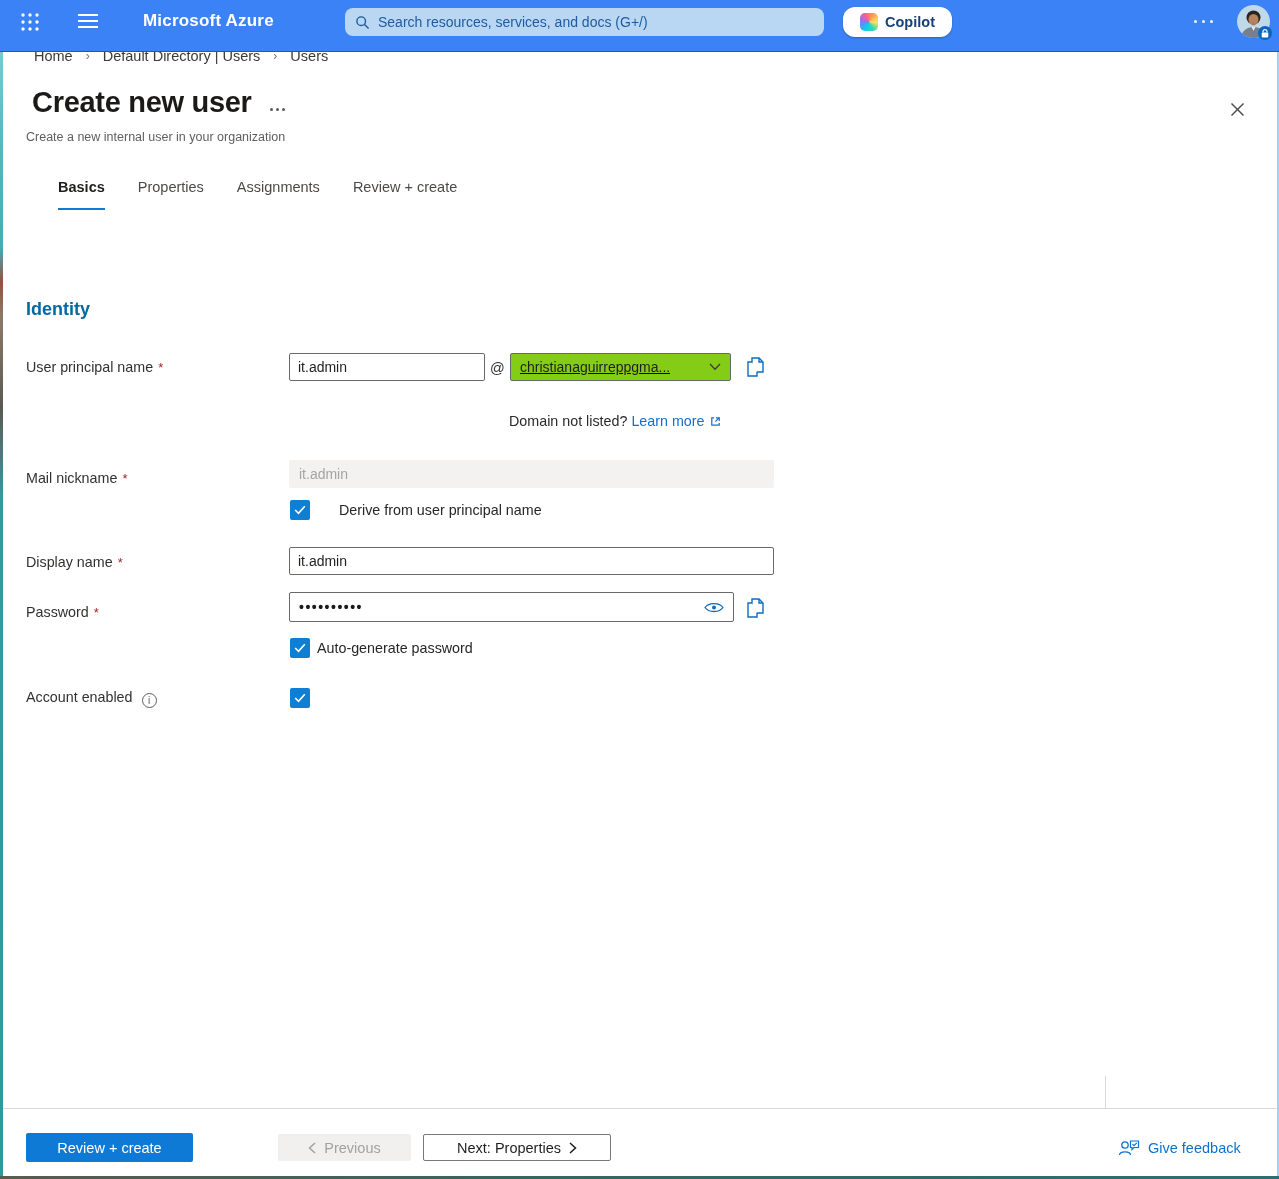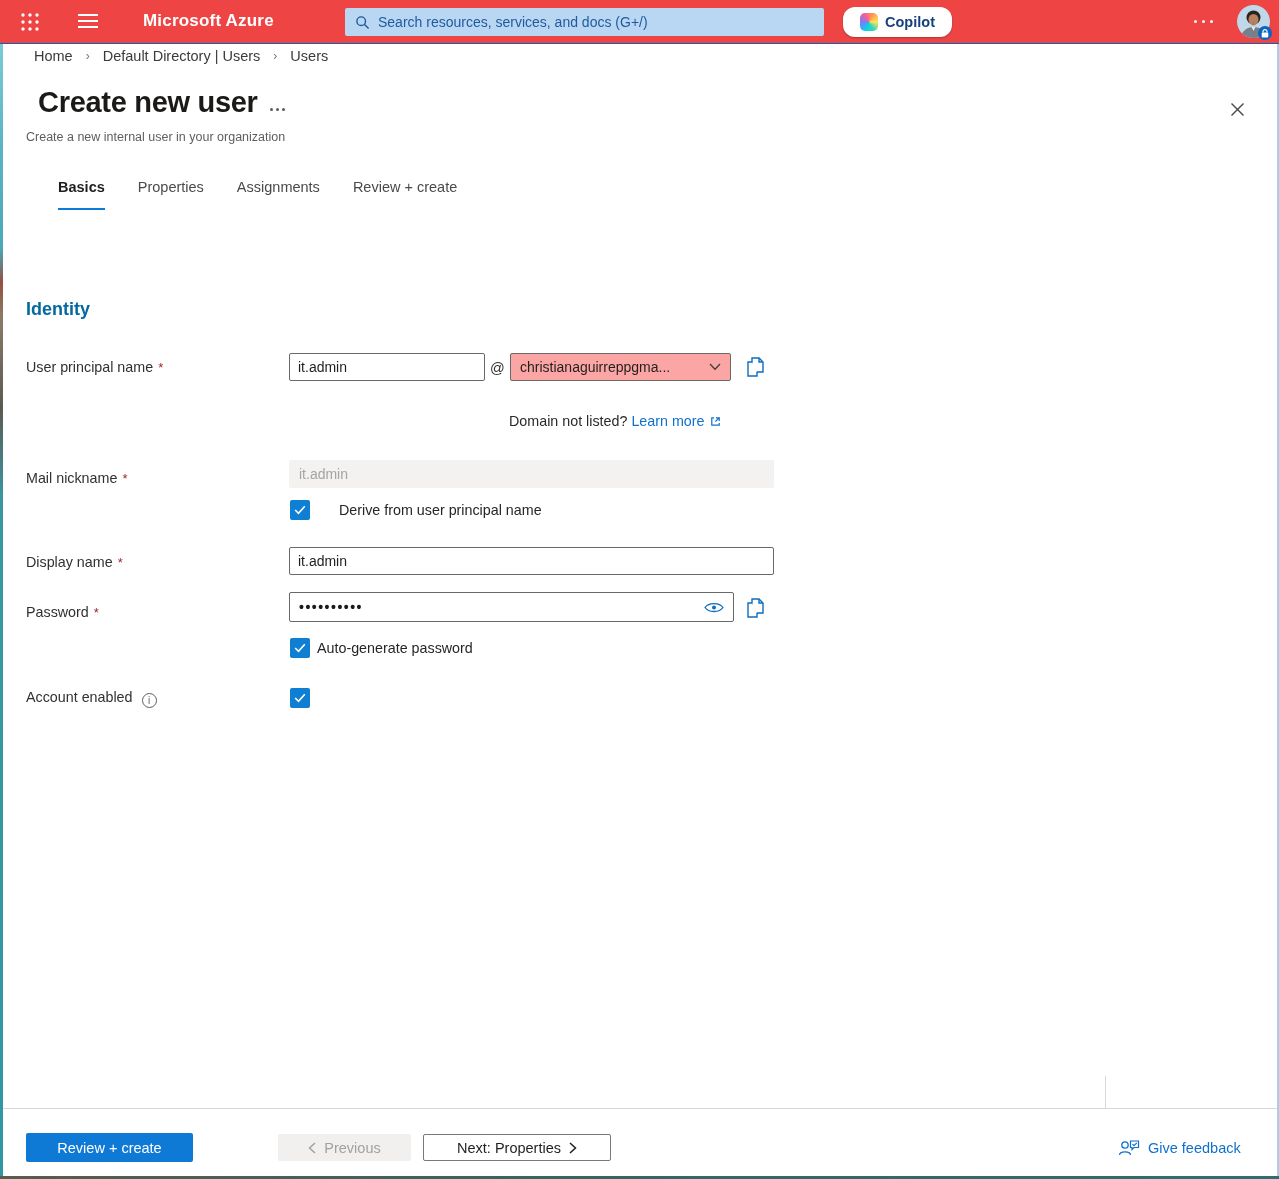--- a/index.html
+++ b/index.html
@@ -1,28 +1,28 @@
 <!DOCTYPE html>
 <html><head>
 <meta charset="utf-8">
 <style>
   * { margin:0; padding:0; box-sizing:border-box; }
   html,body { background:#ffffff; }
   body { font-family:"Liberation Sans", sans-serif; }
   .page { position:relative; width:1279px; height:1179px; background:#fff; overflow:hidden; }
 
   
-  .topbar { position:absolute; left:0; top:0; width:100%; height:44px;
-            background:#ef4444; border-bottom:1px solid #0f62ae; z-index:5; }
+  .topbar { position:absolute; left:0; top:0; width:100%; height:52px;
+            background:#3b82f6; border-bottom:1px solid #0f62ae; z-index:5; }
   .waffle { position:absolute; left:20px; top:12px; width:20px; height:20px; cursor:pointer; }
   .hamburger { position:absolute; left:78px; top:14px; width:20px; height:16px; cursor:pointer; }
   .hamburger i { display:block; height:2px; background:#fff; margin-bottom:4px; }
   .brand { position:absolute; left:143px; top:11px; color:#fff; font-size:17px; font-weight:700; letter-spacing:.2px; }
   .searchbox { position:absolute; left:345px; top:8px; width:479px; height:28px;
-               background:#b9d7f3; border-radius:2px; display:flex; align-items:center; padding:0 10px; cursor:text; }
+               background:#b9d7f3; border-radius:8px; display:flex; align-items:center; padding:0 10px; cursor:text; }
   .searchbox .ph { color:#1f5a9e; font-size:14px; margin-left:8px; white-space:nowrap; overflow:hidden; }
   .copilot-btn { position:absolute; left:843px; top:7px; width:109px; height:30px; background:#fff;
                  border-radius:12px; display:flex; align-items:center; justify-content:center; gap:7px; cursor:pointer;
                  box-shadow:0 1px 2px rgba(0,0,0,.25); }
   .copilot-logo { width:18px; height:18px; border-radius:5px;
                   background:conic-gradient(from 210deg,#14c6f4,#7b7bf8,#f55c9c,#ff9c4d,#ffe45e,#30d9b2,#14c6f4); }
   .copilot-btn span { color:#16417e; font-size:14.5px; font-weight:700; }
   .top-more { position:absolute; left:1194px; top:20px; display:flex; gap:5px; cursor:pointer; }
   .top-more i { width:3px; height:3px; border-radius:50%; background:#fff; display:block; }
   .avatar { position:absolute; left:1237px; top:5px; width:33px; height:33px; border-radius:50%; cursor:pointer; }
@@ -34,21 +34,21 @@
   .edge-left { position:absolute; left:0; top:44px; bottom:0; width:3px; z-index:4;
                background:linear-gradient(180deg,#7ccbd8 0%,#5bb4c4 9%,#4aa8b8 18%,#95503f 21%,#8c7a68 24%,#5b5a52 32%,#3a97a2 40%,#2f97a3 100%); }
   .edge-right { position:absolute; right:0; top:44px; bottom:0; width:2px; background:#aacdea; z-index:4; }
   .edge-bottom { position:absolute; left:0; right:0; bottom:0; height:3px; z-index:6;
                  background:linear-gradient(90deg,#5a5b4e,#37645f 40%,#2f6e70); }
 
   
   .breadcrumb { position:absolute; left:34px; top:48px; display:flex; align-items:center; font-size:14.5px; color:#3b3a39; }
   .breadcrumb a { color:#3b3a39; text-decoration:none; cursor:pointer; }
   .breadcrumb .sep { margin:0 13px; color:#7a7876; font-size:12px; }
-  .page-title { position:absolute; left:38px; top:86px; font-size:29px; font-weight:700; color:#1b1a19; letter-spacing:-.3px; }
+  .page-title { position:absolute; left:32px; top:86px; font-size:29px; font-weight:700; color:#1b1a19; letter-spacing:-.3px; }
   .title-more { position:absolute; left:266px; top:104px; display:flex; gap:3px; cursor:pointer; padding:4px; }
   .title-more i { width:3px; height:3px; border-radius:50%; background:#5d5b58; display:block; }
   .close-btn { position:absolute; left:1226px; top:98px; width:22px; height:22px; cursor:pointer;
                display:flex; align-items:center; justify-content:center; }
   .subtitle { position:absolute; left:26px; top:130px; font-size:12.5px; color:#605e5c; }
 
   
   .tabs { position:absolute; left:26px; top:179px; display:flex; gap:33px; font-size:14.5px; color:#4c4a48;margin-left:32px; }
   .tab { padding-bottom:13px; cursor:pointer; }
   .tab.active { font-weight:700; color:#201f1e; border-bottom:2.5px solid #0d7ad5; }
@@ -60,22 +60,22 @@
 
   .section-heading { position:absolute; left:26px; top:299px; font-size:18px; font-weight:700; color:#0369a1; }
 
   
   .field-label { position:absolute; left:26px; font-size:14.3px; color:#323130; }
   .req::after { content:"*"; color:#a4262c; margin-left:5px; font-size:13px; }
   .txt-input { position:absolute; height:28px; border:1px solid #6b6966; border-radius:2px; background:#fff;
                font-family:"Liberation Sans",sans-serif; font-size:14px; color:#201f1e; padding:0 8px; }
   .at-sign { position:absolute; left:490px; top:360px; font-size:14.5px; color:#323130; }
   .domain-select { position:absolute; left:510px; top:353px; width:221px; height:28px; border:1px solid #6b6966;
-                   border-radius:2px; background:#fca5a5; display:flex; align-items:center; justify-content:space-between;
-                   padding:0 9px; cursor:pointer; }
+                   border-radius:2px; background:#84cc16; display:flex; align-items:center; justify-content:space-between;
+                   padding:0 9px; cursor:pointer;text-decoration:underline; }
   .domain-select .val { font-size:14px; color:#201f1e; white-space:nowrap; overflow:hidden; }
   .icon-btn { position:absolute; cursor:pointer; background:none; border:none; padding:0; line-height:0; }
 
   .note { position:absolute; left:509px; top:413px; font-size:14.3px; color:#2b2a29; }
 
   .disabled-input { position:absolute; left:289px; top:460px; width:485px; height:28px; background:#f3f2f1;
                     border:none; border-radius:2px; font-size:14px; color:#a6a4a2; padding:0 10px;
                     display:flex; align-items:center; }
 
   .checkbox-row { position:absolute; display:flex; align-items:center; gap:7px; cursor:pointer; }

